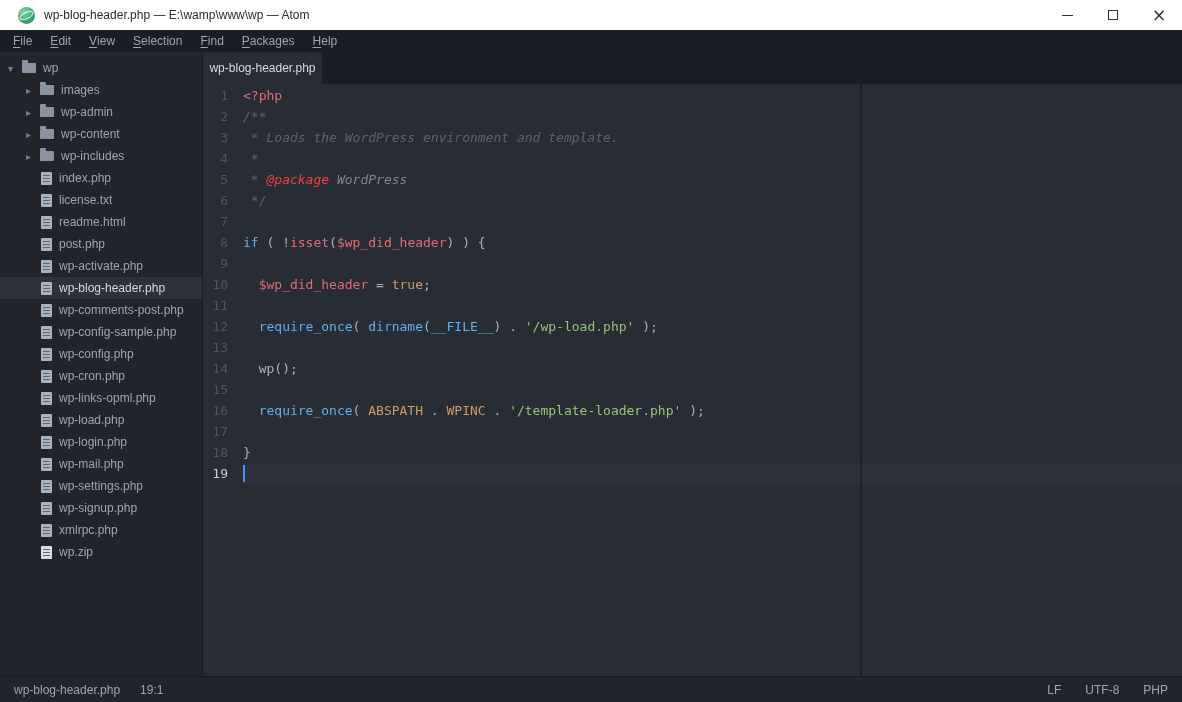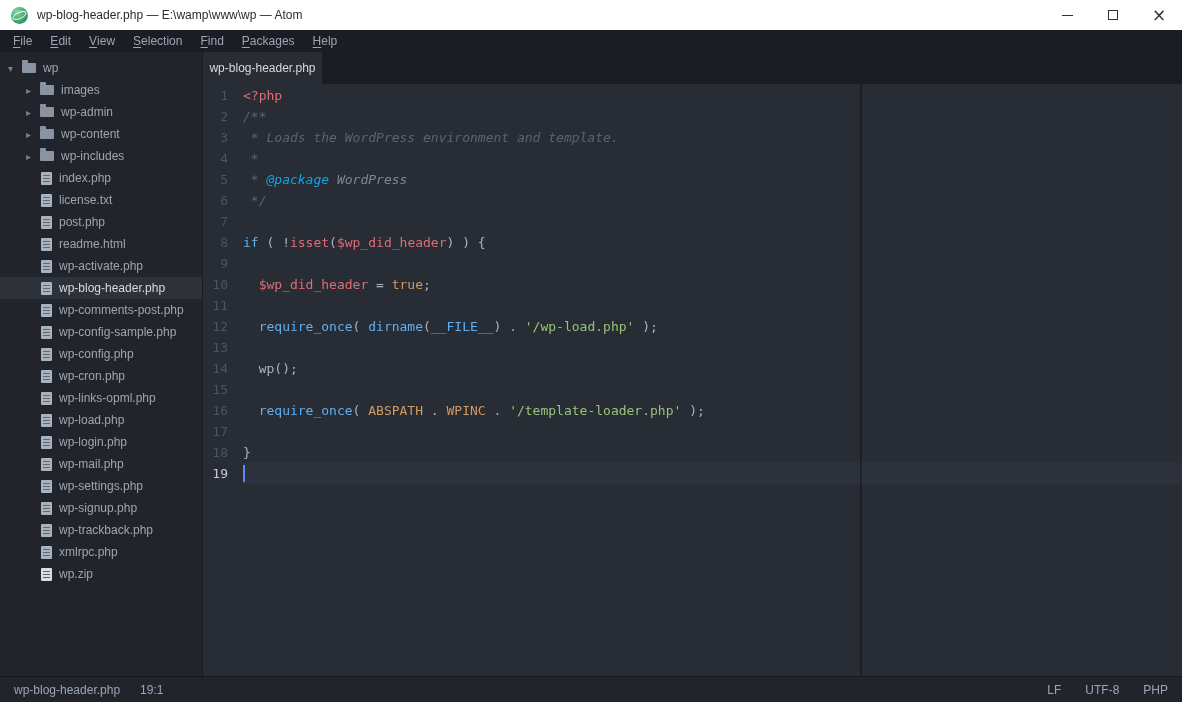--- a/index.html
+++ b/index.html
@@ -2,21 +2,21 @@
 <html><head>
 <meta charset="utf-8">
 <style>
   * { margin:0; padding:0; box-sizing:border-box; }
   html,body { width:1182px; height:702px; overflow:hidden; background:#282c34;
               font-family:"Liberation Sans", sans-serif; }
   .window { width:1182px; height:702px; display:flex; flex-direction:column; }
 
   
   .titlebar { height:30px; background:#ffffff; display:flex; align-items:center;
-              padding-left:11px; font-size:12px; color:#2b2b2b; flex-shrink:0; }
+              padding-left:18px; font-size:12px; color:#2b2b2b; flex-shrink:0; }
   .atom-icon { width:17px; height:17px; border-radius:50%; margin-right:9px; position:relative;
                background:radial-gradient(circle at 35% 30%, #86d6a7, #3da36b 60%, #2b8a56); }
   .atom-icon::after { content:""; position:absolute; left:1px; top:5px; width:13px; height:5px;
                border:1px solid rgba(255,255,255,.85); border-radius:50%; transform:rotate(-25deg); }
   .win-controls { margin-left:auto; display:flex; height:100%; }
   .win-btn { width:46px; height:100%; display:flex; align-items:center; justify-content:center; cursor:default; }
   .glyph-min { width:11px; height:1px; background:#333; display:block; }
   .glyph-max { width:10px; height:10px; border:1px solid #333; display:block; }
   .glyph-close { font-size:17px; color:#333; line-height:1; font-family:"DejaVu Sans",sans-serif; }
 
@@ -60,21 +60,21 @@
   .line { display:flex; height:21px; position:relative; }
   .ln { width:40px; padding-right:15px; text-align:right; color:#4b5364; flex-shrink:0; }
   .lc { white-space:pre; flex:1; color:#abb2bf; }
   .line.current .lc { background:#2c313c; }
   .line.current .ln { color:#c8ccd4; }
   .cursor { position:absolute; left:40px; top:2px; width:2px; height:17px; background:#528bff; z-index:4; }
 
   .tk-tag     { color:#e06c75; }
   .tk-comment { color:#5c6370; font-style:italic; }
   .tk-comment2{ color:#818896; font-style:italic;text-align:right; }
-  .tk-doctag  { color:#0ea5e9; font-style:italic; }
+  .tk-doctag  { color:#ef4444; font-style:italic; }
   .tk-keyword { color:#61afef; }
   .tk-func    { color:#61afef; }
   .tk-builtin { color:#e06c75; }
   .tk-const   { color:#d19a66; }
   .tk-var     { color:#e06c75; }
   .tk-string  { color:#98c379; }
   .tk-plain   { color:#abb2bf; }
 
   
   .statusbar { height:26px; background:#21252b; border-top:1px solid #181a1f;
@@ -149,30 +149,30 @@
             <span class="tree-label">index.php</span>
           </div>
           <div class="tree-row">
             <span class="spacer"></span>
             <span class="icon-file"></span>
             <span class="tree-label">license.txt</span>
           </div>
           <div class="tree-row">
             <span class="spacer"></span>
             <span class="icon-file"></span>
+            <span class="tree-label">readme.html</span>
+          </div>
+          <div class="tree-row">
+            <span class="spacer"></span>
+            <span class="icon-file"></span>
             <span class="tree-label">post.php</span>
           </div>
           <div class="tree-row">
             <span class="spacer"></span>
             <span class="icon-file"></span>
-            <span class="tree-label">readme.html</span>
-          </div>
-          <div class="tree-row">
-            <span class="spacer"></span>
-            <span class="icon-file"></span>
             <span class="tree-label">wp-activate.php</span>
           </div>
           <div class="tree-row selected">
             <span class="spacer"></span>
             <span class="icon-file"></span>
             <span class="tree-label">wp-blog-header.php</span>
           </div>
           <div class="tree-row">
             <span class="spacer"></span>
             <span class="icon-file"></span>
@@ -215,25 +215,20 @@
           </div>
           <div class="tree-row">
             <span class="spacer"></span>
             <span class="icon-file"></span>
             <span class="tree-label">wp-settings.php</span>
           </div>
           <div class="tree-row">
             <span class="spacer"></span>
             <span class="icon-file"></span>
             <span class="tree-label">wp-signup.php</span>
-          </div>
-          <div class="tree-row">
-            <span class="spacer"></span>
-            <span class="icon-file"></span>
-            <span class="tree-label">wp-trackback.php</span>
           </div>
           <div class="tree-row">
             <span class="spacer"></span>
             <span class="icon-file"></span>
             <span class="tree-label">xmlrpc.php</span>
           </div>
           <div class="tree-row">
             <span class="spacer"></span>
             <span class="icon-file zip"></span>
             <span class="tree-label">wp.zip</span>

